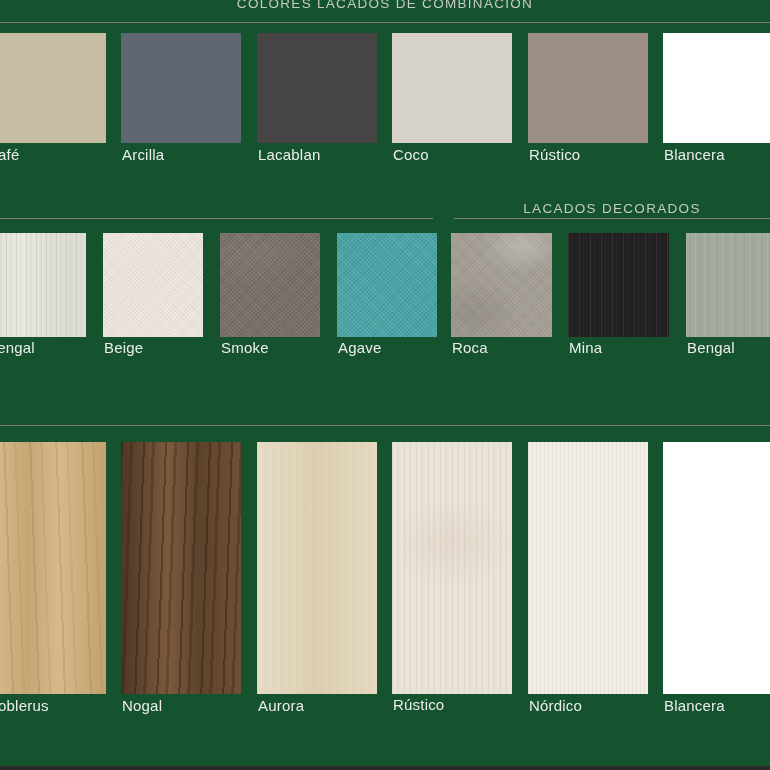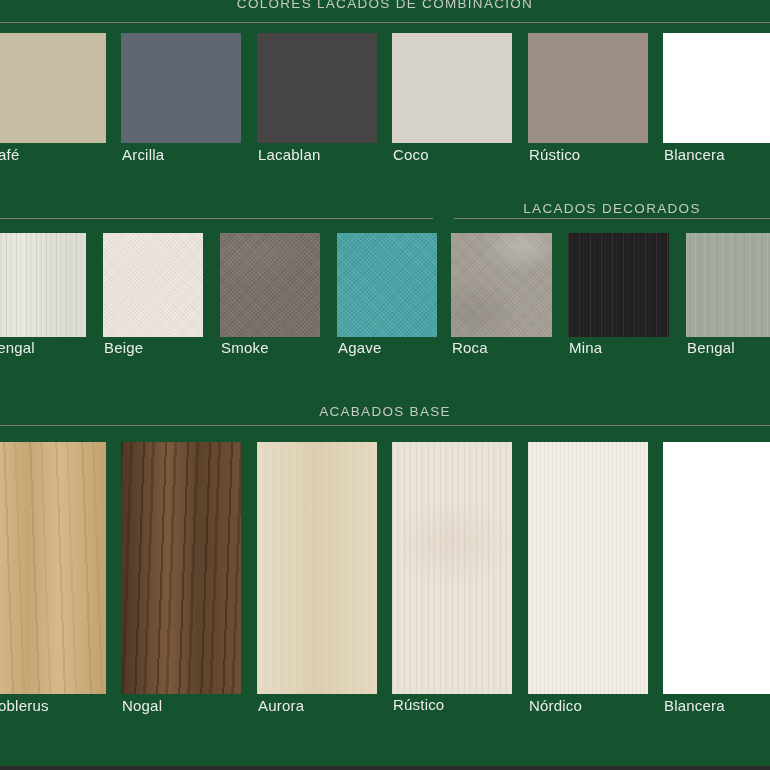--- a/index.html
+++ b/index.html
@@ -92,21 +92,20 @@
   <div class="cell tex-arcilla" style="left: 686px; top: 233px; width: 101px; height: 104px; background-color: rgb(160, 169, 155);"></div>
 
   <div class="swatch-label" style="left:-13px;top:339px">Bengal</div>
   <div class="swatch-label" style="left:104px;top:339px">Beige</div>
   <div class="swatch-label" style="left:221px;top:339px">Smoke</div>
   <div class="swatch-label" style="left:338px;top:339px">Agave</div>
   <div class="swatch-label" style="left:452px;top:339px">Roca</div>
   <div class="swatch-label" style="left:569px;top:339px">Mina</div>
   <div class="swatch-label" style="left:687px;top:339px">Bengal</div>
 
-  <div class="sec-title" style="left:0;top:404px;width:770px">ACABADOS BASE</div>
   <div class="rule" style="left: 0px; top: 425px; width: 770px; background-color: rgb(125, 125, 125);"></div>
 
   <div class="cell tex-roblerus" style="left: -14px; top: 442px; width: 120px; height: 252px; background-color: rgb(207, 177, 131);"></div>
   <div class="cell tex-nogal" style="left: 121px; top: 442px; width: 120px; height: 252px; background-color: rgb(107, 75, 53);"></div>
   <div class="cell tex-aurora" style="left: 257px; top: 442px; width: 120px; height: 252px; background-color: rgb(226, 214, 189);"></div>
   <div class="cell tex-rustico" style="left: 392px; top: 442px; width: 120px; height: 252px; background-color: rgb(234, 227, 216);"></div>
   <div class="cell tex-nordico" style="left: 528px; top: 442px; width: 120px; height: 252px; background-color: rgb(241, 238, 230);"></div>
   <div class="cell" style="left: 663px; top: 442px; width: 120px; height: 252px; background-color: rgb(255, 255, 255);"></div>
 
   <div class="swatch-label" style="left:-13px;top:697px">Roblerus</div>

